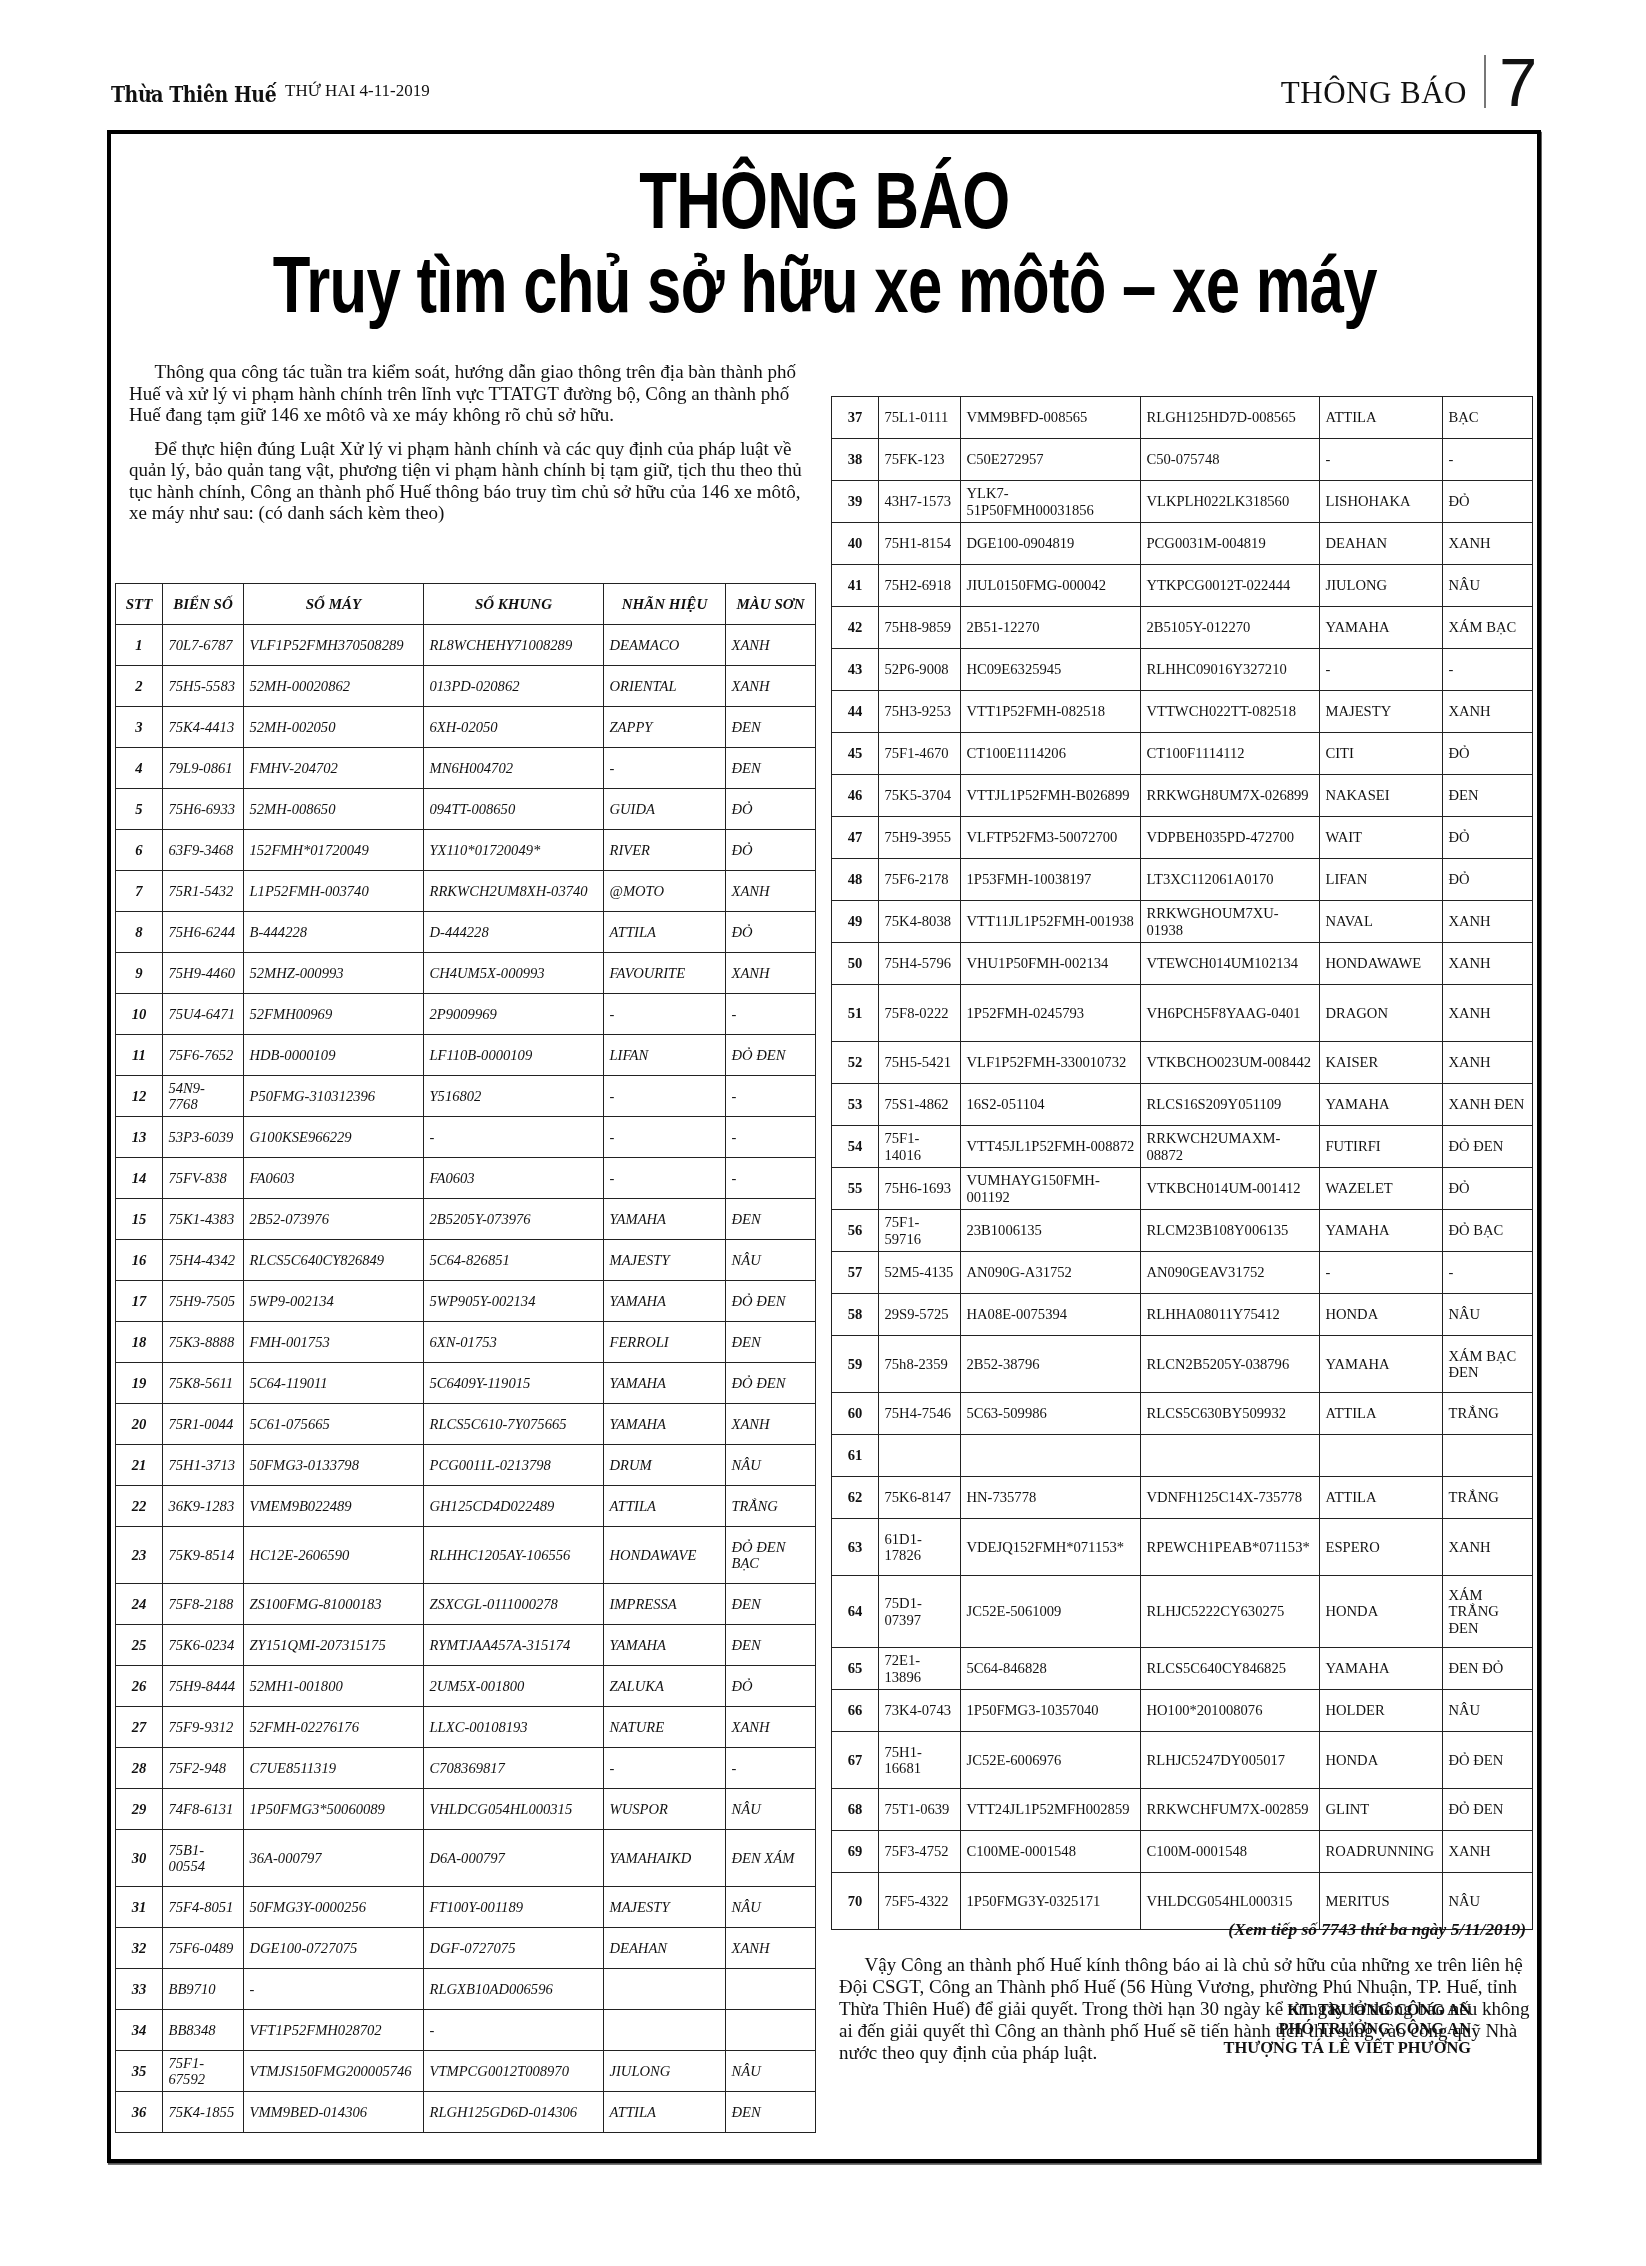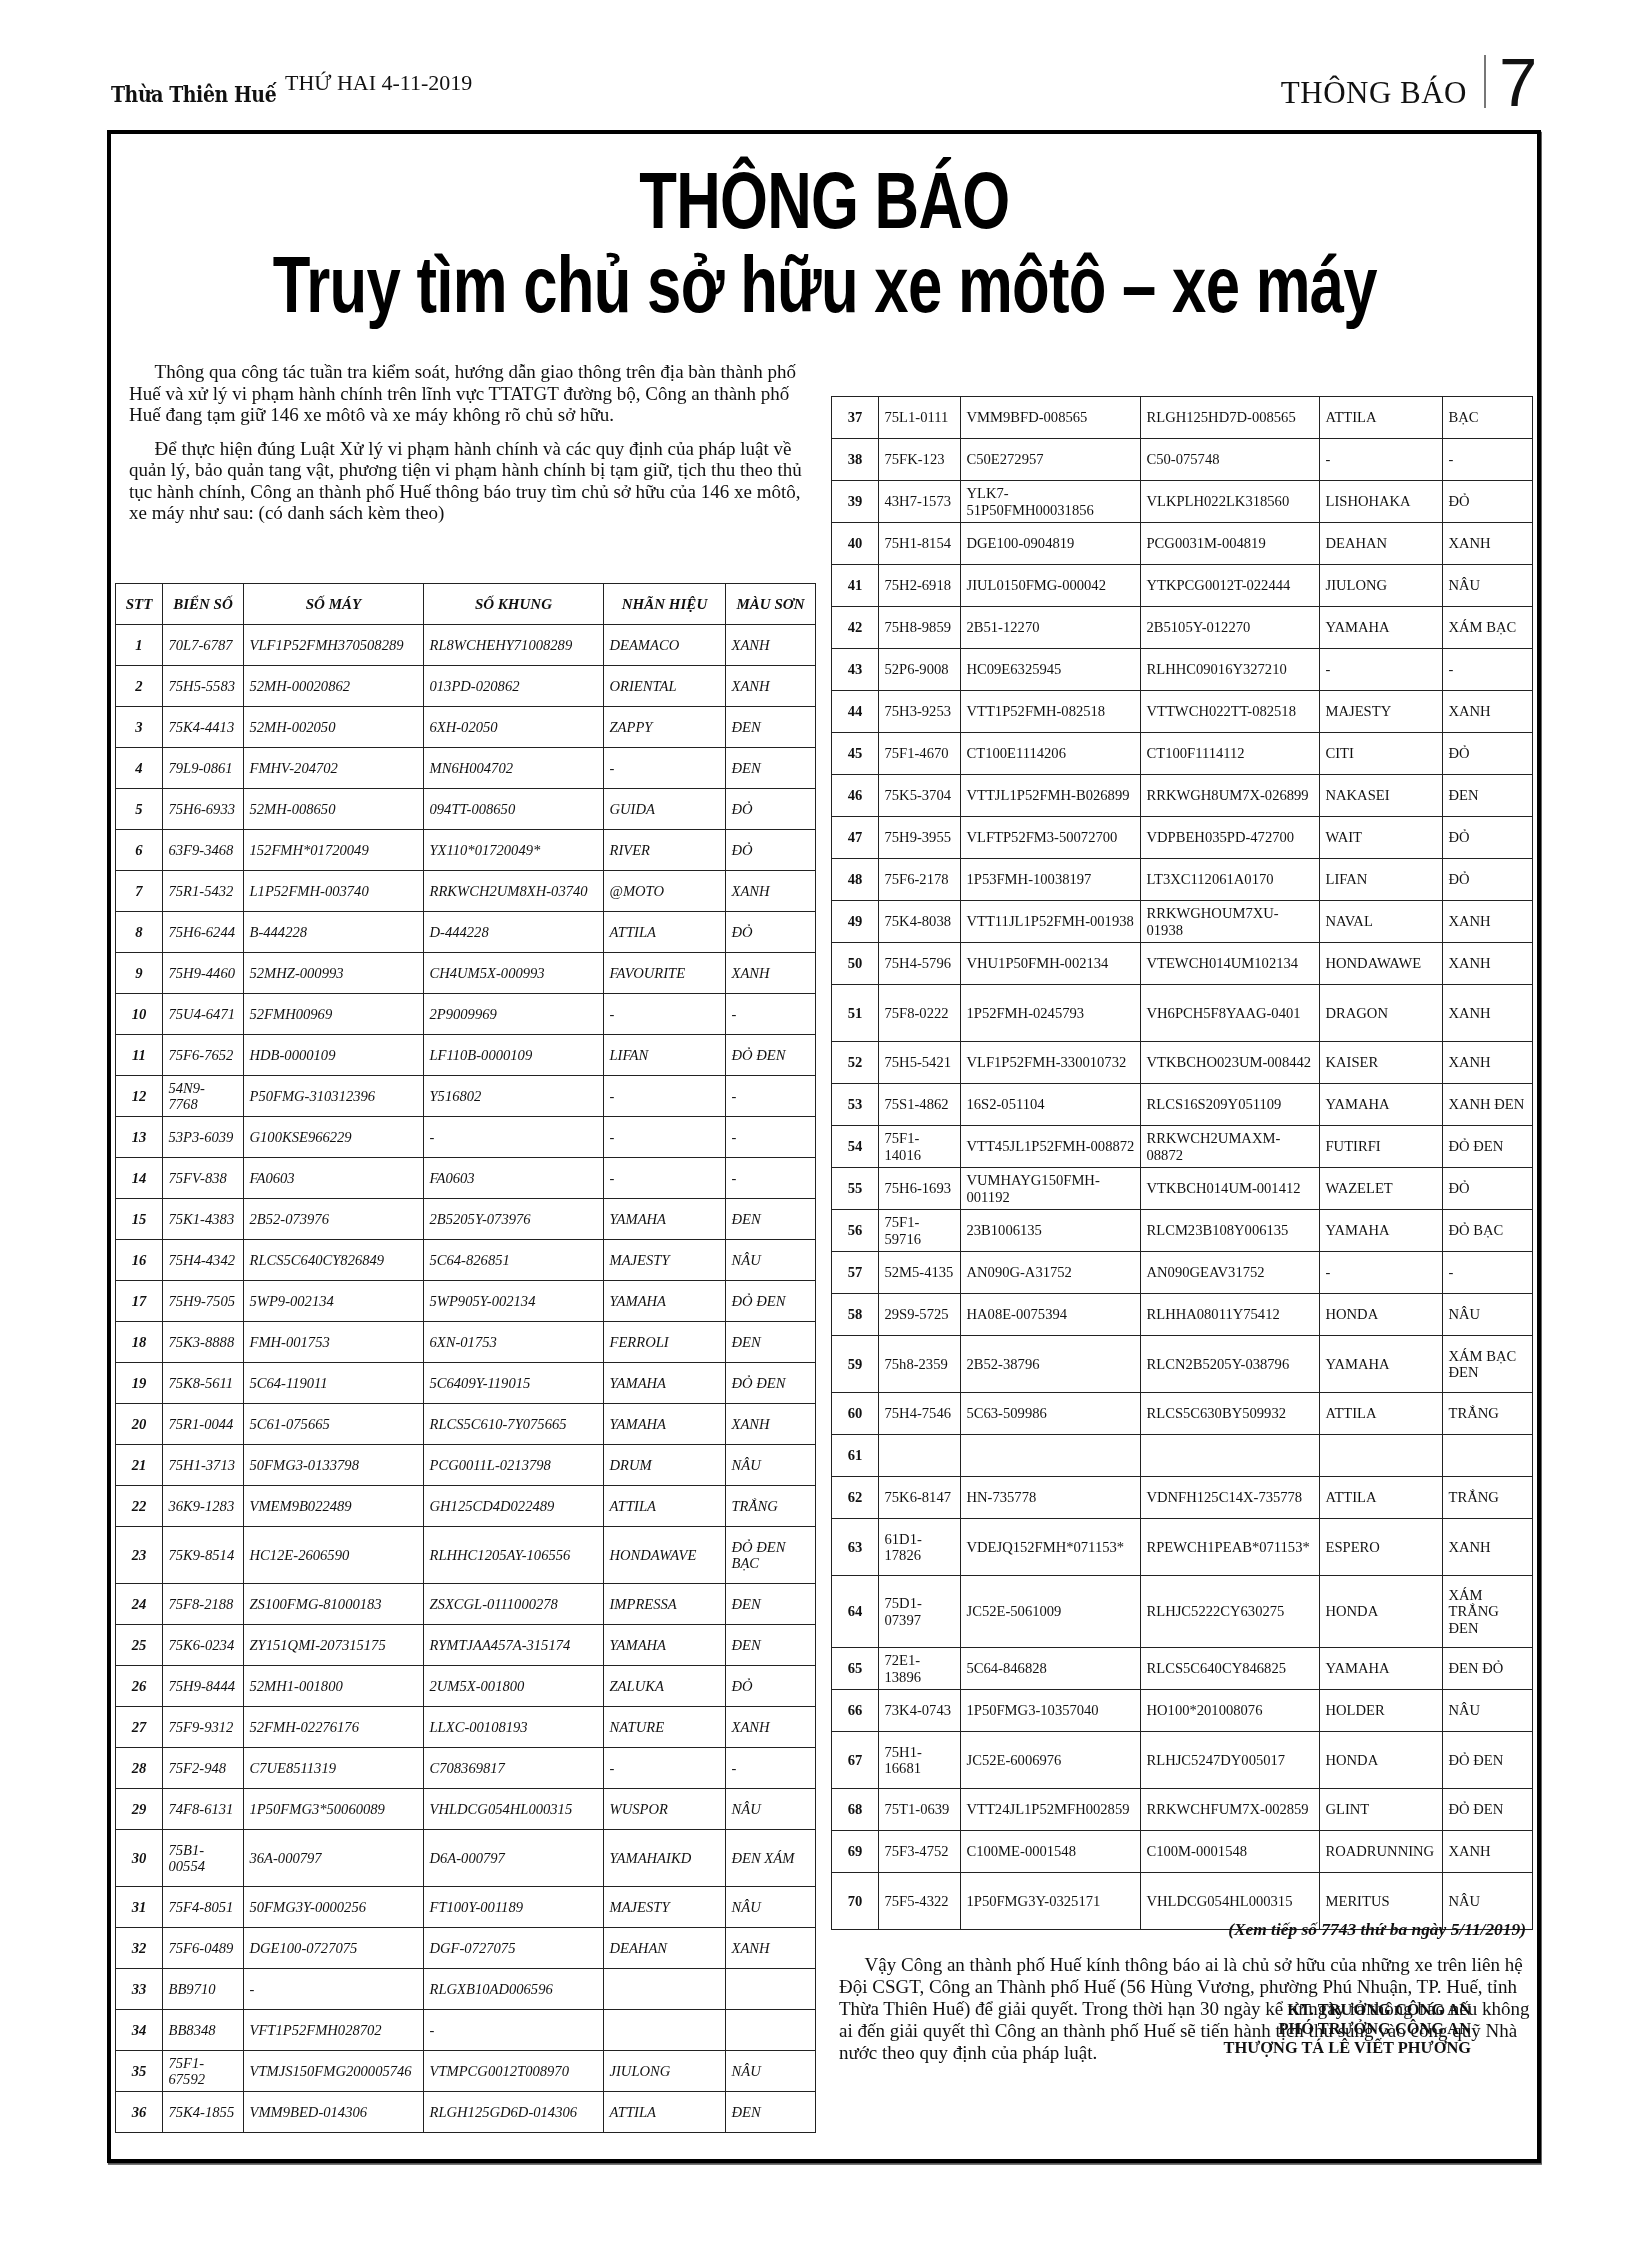--- a/index.html
+++ b/index.html
@@ -1,21 +1,21 @@
 <!DOCTYPE html>
 <html style="font-size:14.6px"><head>
 <meta charset="utf-8">
 <style>
   html, body { margin:0; padding:0; background:#fff; }
   body { width:1647px; height:2267px; position:relative; overflow:hidden; color:#111;
          font-family:"Liberation Serif", "DejaVu Serif", serif; }
   .abs { position:absolute; }
   .masthead-brand { left:111px; top:80px; font-size:23px; font-weight:bold; letter-spacing:-0.5px;
          font-family:"DejaVu Serif", serif; transform:scaleX(0.82); transform-origin:left top; }
-  .masthead-date { left:285px; top:70px; font-size:22px; }
+  .masthead-date { left:285px; top:81px; font-size:17px; }
   .section-name { left:1261px; top:75px; font-size:31px; letter-spacing:0.5px; width:206px; text-align:right; }
   .section-divider { left:1484px; top:55px; width:1.8px; height:53px; background:#777; }
   .page-number { left:1499px; top:48px; font-size:69px; font-family:"Liberation Sans", sans-serif; line-height:1; }
   .frame { left:107px; top:130px; width:1426px; height:2025px; border:4.6px solid #000;
            box-shadow: 0.9px 1.8px 0 #555; }
   .title1, .title2 { left:107px; width:1435px; text-align:center; font-family:"Liberation Sans", sans-serif;
            font-weight:bold; color:#000; line-height:1; }
   .title1 { top:161px; font-size:79px; }
   .title2 { top:245px; font-size:79px; }
   .title1 span, .title2 span { display:inline-block; transform:scaleX(0.78); transform-origin:center; letter-spacing:-0.9px; }

